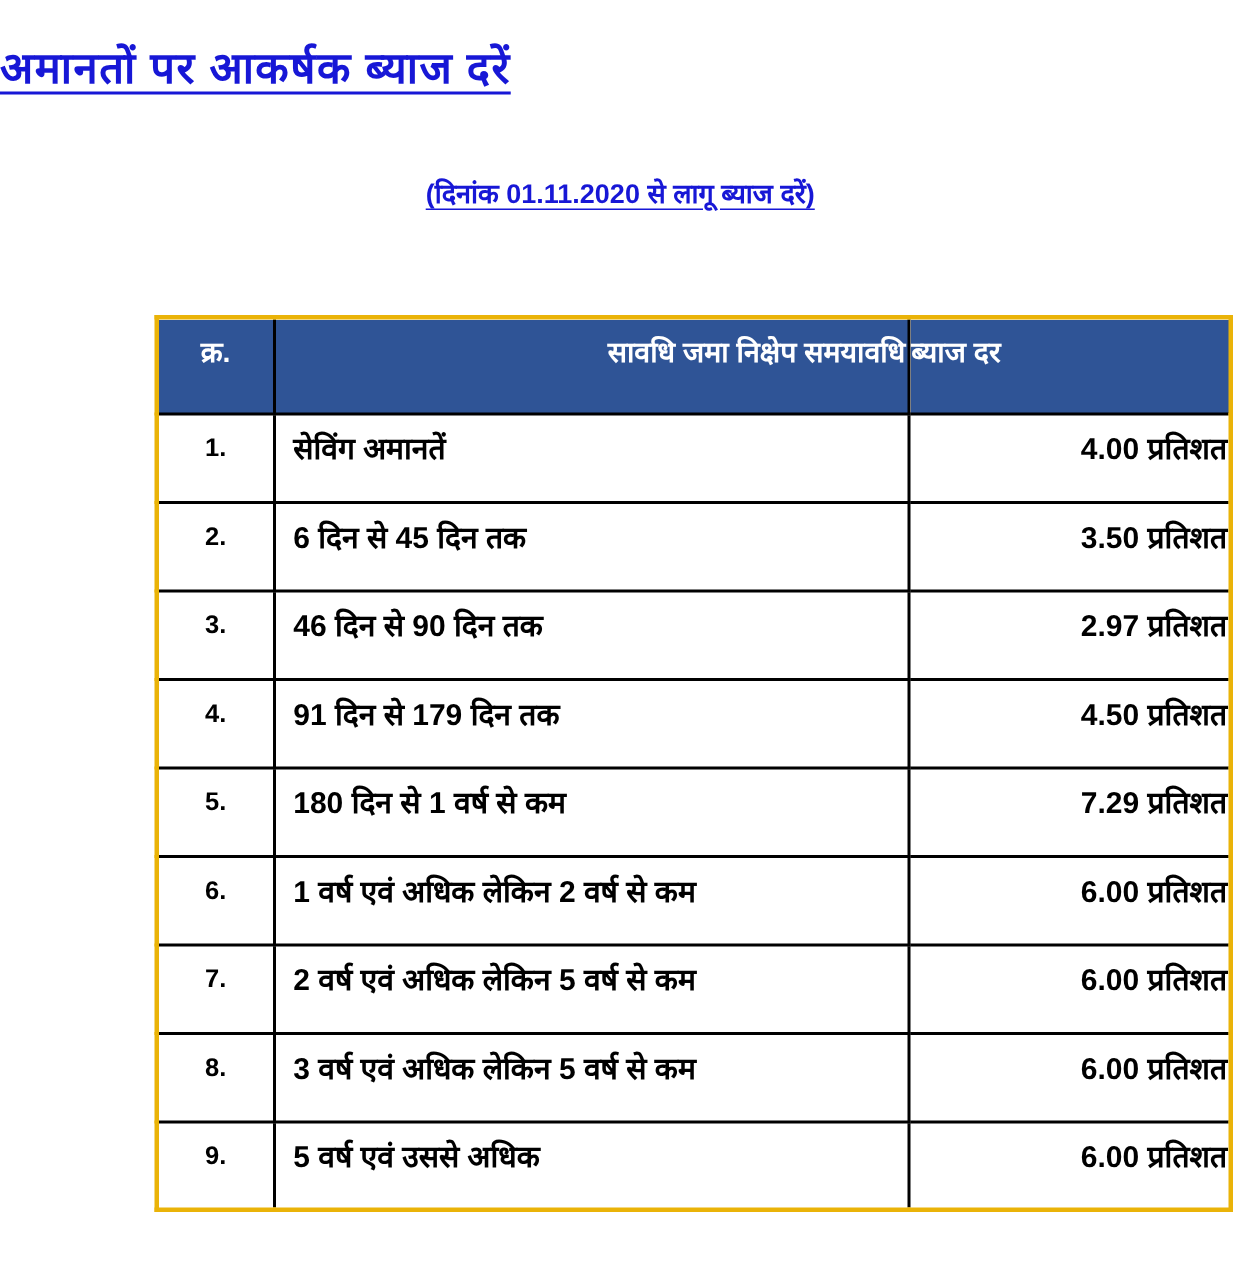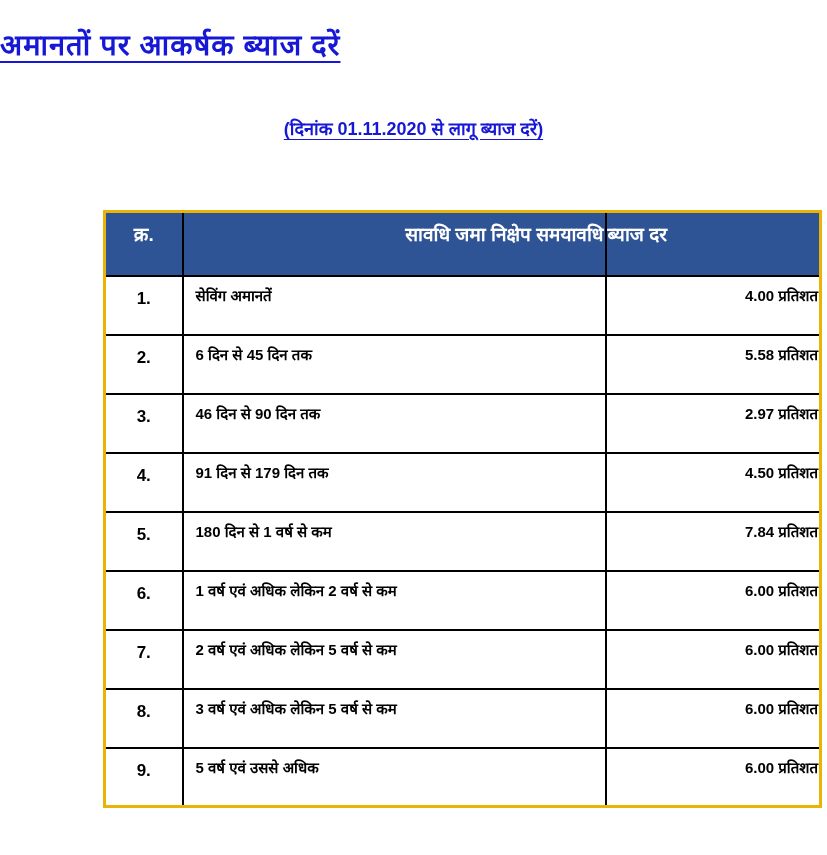--- a/index.html
+++ b/index.html
@@ -62,21 +62,21 @@
   }
   .rates-table thead th {
     background: #2f5496;
     color: #ffffff;
     height: 64px;
     font-size: 19px;
     padding-top: 8px;
   }
   .rates-table tbody td {
     height: 59px;
-    font-size: 15px;
+    font-size: 20px;
     padding-top: 8px;
     background: #ffffff;
   }
   .col-sno   { width: 78px; }
   .col-period{ width: 423px; }
   .col-rate  { width: 215px; }
   .head-sno   { text-align: center; }
   .head-period{ text-align: right; padding-left: 10px; }
   .head-rate  { text-align: left; }
   .cell-sno   { text-align: center; padding-top: 12px !important; font-size: 17px !important; }
@@ -107,36 +107,36 @@
     </thead>
     <tbody>
         <tr>
           <td class="cell-sno">1.</td>
           <td class="cell-period">सेविंग अमानतें</td>
           <td class="cell-rate">4.00 प्रतिशत</td>
         </tr>
         <tr>
           <td class="cell-sno">2.</td>
           <td class="cell-period">6 दिन से 45 दिन तक</td>
-          <td class="cell-rate">5.58 प्रतिशत</td>
+          <td class="cell-rate">3.50 प्रतिशत</td>
         </tr>
         <tr>
           <td class="cell-sno">3.</td>
           <td class="cell-period">46 दिन से 90 दिन तक</td>
           <td class="cell-rate">2.97 प्रतिशत</td>
         </tr>
         <tr>
           <td class="cell-sno">4.</td>
           <td class="cell-period">91 दिन से 179 दिन तक</td>
           <td class="cell-rate">4.50 प्रतिशत</td>
         </tr>
         <tr>
           <td class="cell-sno">5.</td>
           <td class="cell-period">180 दिन से 1 वर्ष से कम</td>
-          <td class="cell-rate">7.84 प्रतिशत</td>
+          <td class="cell-rate">7.29 प्रतिशत</td>
         </tr>
         <tr>
           <td class="cell-sno">6.</td>
           <td class="cell-period">1 वर्ष एवं अधिक लेकिन 2 वर्ष से कम</td>
           <td class="cell-rate">6.00 प्रतिशत</td>
         </tr>
         <tr>
           <td class="cell-sno">7.</td>
           <td class="cell-period">2 वर्ष एवं अधिक लेकिन 5 वर्ष से कम</td>
           <td class="cell-rate">6.00 प्रतिशत</td>

